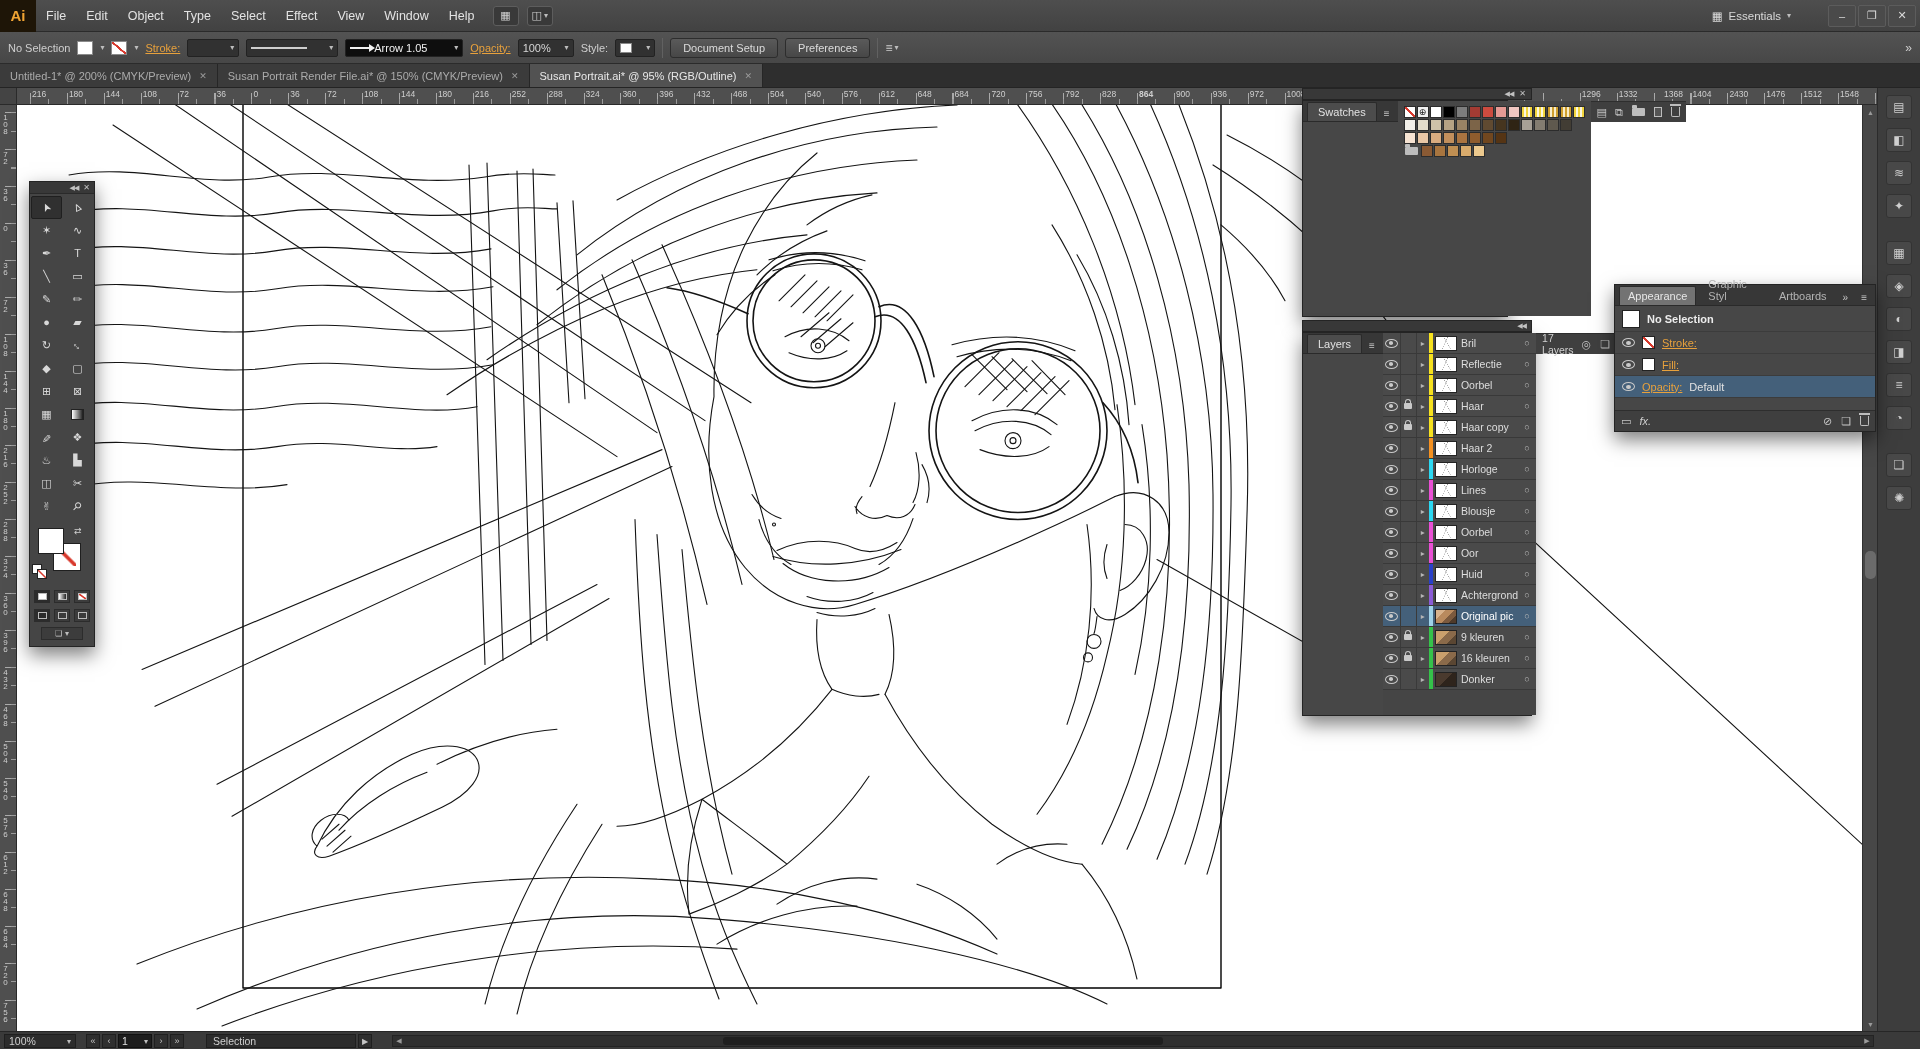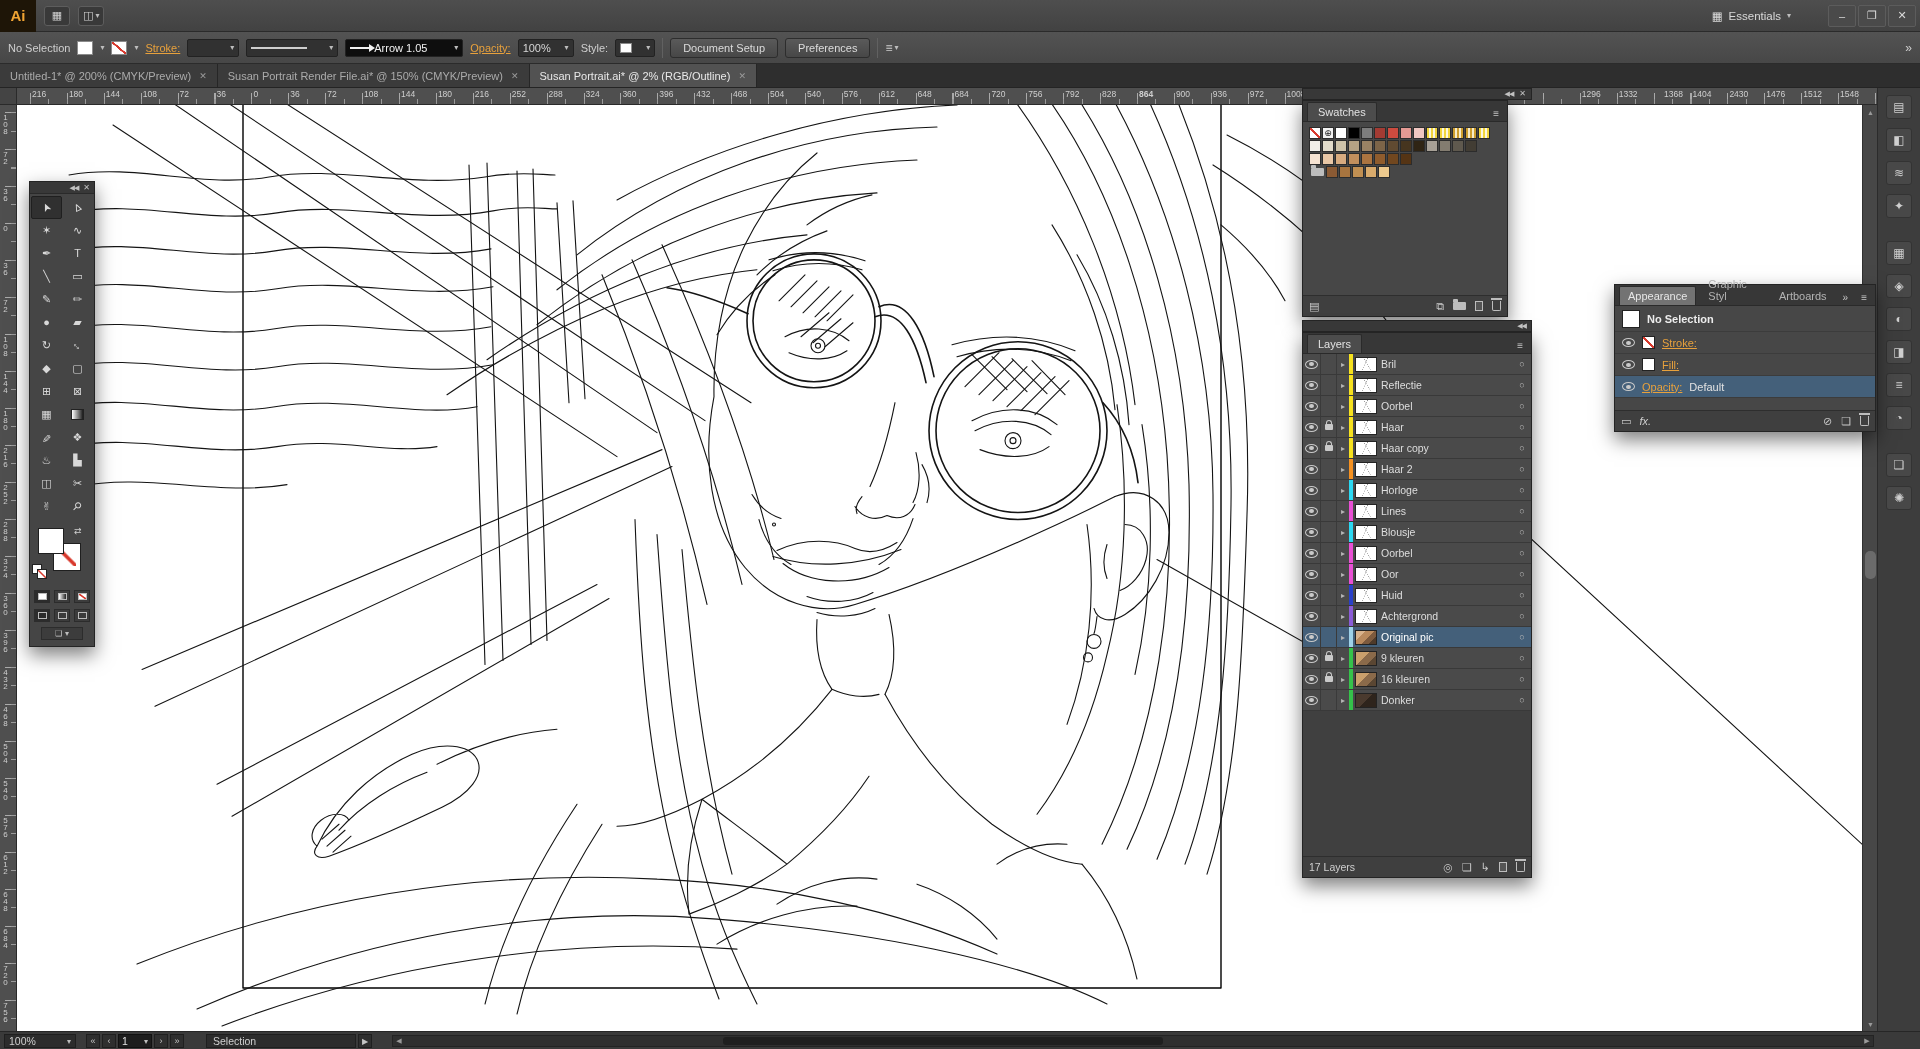--- a/index.html
+++ b/index.html
@@ -109,32 +109,32 @@
 .icon-folder{position:relative;width:13px;height:8px;background:#bdbdbd;border-radius:1px;display:inline-block}
 .icon-folder::before{content:"";position:absolute;left:0;top:-3px;width:5px;height:3px;background:#bdbdbd;border-radius:1px 1px 0 0}
 .icon-page{width:8px;height:10px;border:1px solid #bdbdbd;display:inline-block;position:relative;background:#555}
 .eye{width:13px;height:9px;border:1px solid #c9c9c9;border-radius:50%;position:relative;display:inline-block}
 .eye::after{content:"";position:absolute;left:3px;top:1.5px;width:4.5px;height:4px;border-radius:50%;background:#c9c9c9}
 .lock{position:relative;width:8px;height:6px;background:#c9c9c9;display:inline-block;border-radius:1px}
 .lock::before{content:"";position:absolute;left:1px;top:-4px;width:4px;height:4px;border:1.5px solid #c9c9c9;
   border-bottom:none;border-radius:3px 3px 0 0}
 
 
-#swatches-panel{left:1302px;top:100px;width:206px;height:217px;display:flex;flex-direction:column}
+#swatches-panel{left:1302px;top:100px;width:206px;height:217px;display:flex;flex-direction:row}
 .sw-body{flex:1;padding:5px 6px;background:#474747}
 .sw-row{display:flex;gap:1px;margin-bottom:1px}
 .sw{width:12px;height:12px;border:1px solid #2c2c2c;display:inline-block}
 .none-sw{background:linear-gradient(to top right,#fff 42%,#d83a2e 44%,#d83a2e 56%,#fff 58%)}
 .reg-sw{background:#f2f2f2;color:#222;font-size:9px;line-height:10px;text-align:center}
 .stripe1{background:repeating-linear-gradient(90deg,#f2d53c 0 2px,#fbf6df 2px 4px)}
 .stripe2{background:repeating-linear-gradient(90deg,#cf9f2e 0 2px,#f7ecc9 2px 4px)}
 .sw-folder{width:16px;height:12px;display:inline-flex;align-items:center;justify-content:center}
 
 
-#layers-panel{left:1302px;top:332px;width:230px;height:546px;display:flex;flex-direction:column}
+#layers-panel{left:1302px;top:332px;width:230px;height:384px;display:flex;flex-direction:row}
 .layer-rows{background:#454545}
 .layer-row{height:21px;display:flex;align-items:center;border-bottom:1px solid #393939;background:#4a4a4a;font-size:10.5px}
 .layer-row.selected{background:#44607a}
 .layer-row.selected .lname{color:#fff}
 .lcell{width:18px;height:100%;display:flex;align-items:center;justify-content:center;border-right:1px solid #3a3a3a}
 .lockc{width:16px}
 .ltri{width:12px;text-align:center;color:#b5b5b5;font-size:8px}
 .lbar{width:4px;height:100%;display:inline-block}
 .lthumb{width:22px;height:15px;margin:0 4px 0 2px;border:1px solid #232323;display:inline-block;background:#fff}
 .t-sketch{background-color:#fff;background-image:linear-gradient(115deg,transparent 44%,#8a8a8a 45%,transparent 47%),
@@ -211,20 +211,31 @@
 .hs-left{left:0}.hs-right{right:0}
 .hthumb{position:absolute;left:330px;top:1px;width:440px;height:8px;background:#1f1f1f;border-radius:3px}
 </style>
 </head>
 <body>
 
 <div class="app">
 
   <header class="menubar">
     <div class="ai-logo">Ai</div>
+    <nav id="menu-items" style="display:flex">
+        <span class="menu-item">File</span>
+        <span class="menu-item">Edit</span>
+        <span class="menu-item">Object</span>
+        <span class="menu-item">Type</span>
+        <span class="menu-item">Select</span>
+        <span class="menu-item">Effect</span>
+        <span class="menu-item">View</span>
+        <span class="menu-item">Window</span>
+        <span class="menu-item">Help</span>
+      </nav>
     <span class="mb-iconbtn">
         <span>▦</span>
       </span>
     <span class="mb-iconbtn">
         <span>◫</span>
         <i class="arrow">▾</i>
       </span>
     <span class="flex1"></span>
     <span class="workspace-btn">
         <span>▦</span>
@@ -282,21 +293,21 @@
   <div class="tabbar" id="doc-tabs">
       <div class="doc-tab">
         <span class="tab-label">Untitled-1* @ 200% (CMYK/Preview)</span>
         <span class="tab-close">✕</span>
       </div>
       <div class="doc-tab">
         <span class="tab-label">Susan Portrait Render File.ai* @ 150% (CMYK/Preview)</span>
         <span class="tab-close">✕</span>
       </div>
       <div class="doc-tab active">
-        <span class="tab-label">Susan Portrait.ai* @ 2% (RGB/Outline)</span>
+        <span class="tab-label">Susan Portrait.ai* @ 95% (RGB/Outline)</span>
         <span class="tab-close">✕</span>
       </div>
     </div>
 
   <div class="hruler" id="hruler">
       <span class="hr-label" style="left: 32px;">216</span>
       <span class="hr-label" style="left: 68.9px;">180</span>
       <span class="hr-label" style="left: 105.8px;">144</span>
       <span class="hr-label" style="left: 142.7px;">108</span>
       <span class="hr-label" style="left: 179.6px;">72</span>

